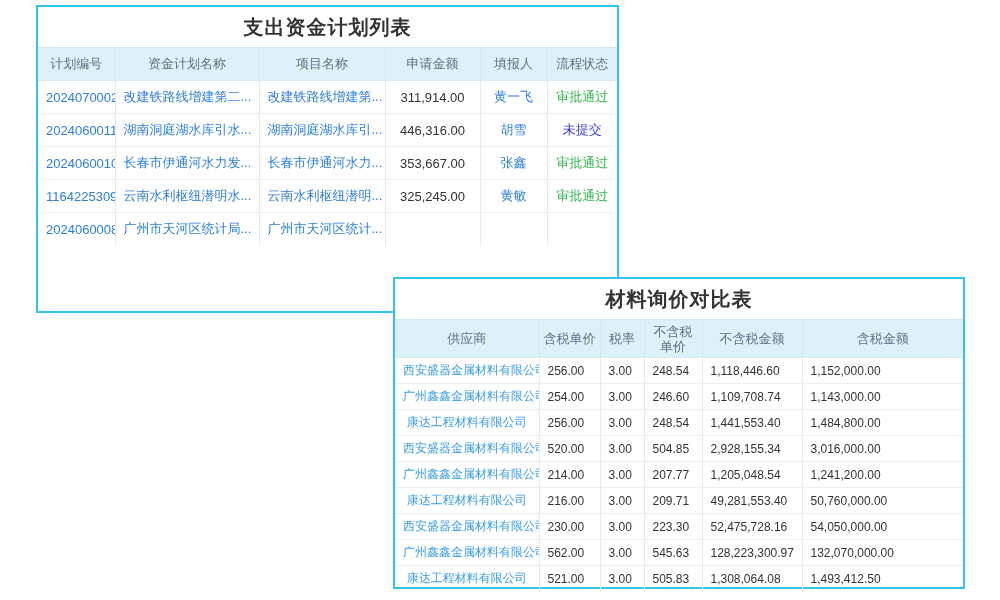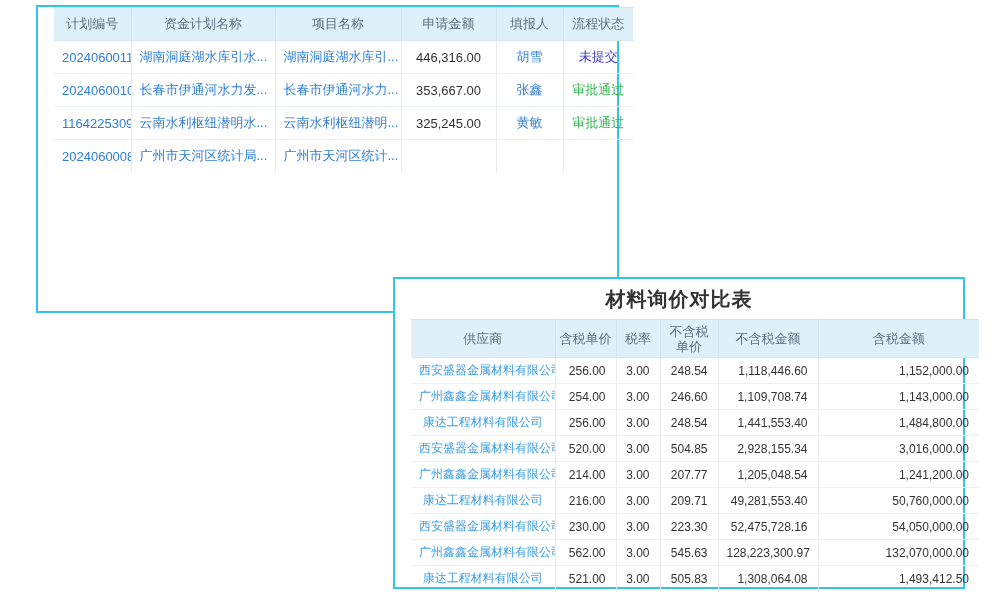--- a/index.html
+++ b/index.html
@@ -13,21 +13,21 @@
     border:2px solid var(--card-border,#36c3ea);
     box-sizing:border-box;
   }
   #card-expense{left:36px;top:5px;width:583px;height:308px;z-index:1;}
   #card-material{left:393px;top:277px;width:572px;height:312px;z-index:2;}
   .card-title{
     height:40px;line-height:40px;text-align:center;
     font-size:20px;font-weight:bold;color:var(--text-dark,#333);
     letter-spacing:1px;
   }
-  table{border-collapse:collapse;table-layout:fixed;width:100%;margin-left:16px;}
+  table{border-collapse:collapse;table-layout:fixed;width:100%;}
   th{
     background:var(--header-bg,#def0fa);
     color:var(--header-text,#5f7081);
     font-weight:normal;font-size:13px;
     border-top:1px solid #cfe2f0;
     border-bottom:1px solid #d8e7f2;
     border-right:1px solid #d3e6f3;
     padding:2px 4px;box-sizing:border-box;
   }
   th:last-child{border-right:none;}
@@ -39,51 +39,60 @@
     white-space:nowrap;overflow:hidden;
   }
   td:last-child{border-right:none;}
   tbody tr:last-child td{border-bottom:none;}
   #card-expense th{height:33px;}
   #card-expense td{height:33px;}
   #card-material th{height:38px;line-height:15px;}
   #card-material td{height:26px;font-size:12px;}
   .td-left{text-align:left;}
   .td-center{text-align:center;}
-  .td-right{text-align:right;padding-right:10px;}
+  .td-right{padding-right:10px;}
   .link{color:var(--link-blue,#2e7ed8);cursor:pointer;}
   .supplier-link{color:var(--supplier-blue,#3b9de2);cursor:pointer;}
   .st-approved{color:var(--approved-green,#33b34f);}
   .st-notsub{color:var(--not-submitted-blue,#3838d6);}
   .dark{color:var(--text-dark,#333);}
 </style>
 </head>
 <body>
 
 <div class="card" id="card-expense">
+  <div class="card-title">支出资金计划列表</div>
   <table>
     <colgroup>
       <col style="width:77px">
         <col style="width:144px">
         <col style="width:126px">
       <col style="width:95px">
         <col style="width:67px">
         <col style="width:70px">
     </colgroup>
     <thead>
       <tr>
         <th>计划编号</th>
         <th>资金计划名称</th>
         <th>项目名称</th>
         <th>申请金额</th>
         <th>填报人</th>
         <th>流程状态</th>
       </tr>
     </thead>
     <tbody>
+        <tr>
+          <td class="td-center link">2024070002</td>
+          <td class="td-left link">改建铁路线增建第二...</td>
+          <td class="td-left link">改建铁路线增建第...</td>
+          <td class="td-center dark">311,914.00</td>
+          <td class="td-center link">黄一飞</td>
+          <td class="td-center st-approved">审批通过</td>
+        </tr>
         <tr>
           <td class="td-center link">2024060011</td>
           <td class="td-left link">湖南洞庭湖水库引水...</td>
           <td class="td-left link">湖南洞庭湖水库引...</td>
           <td class="td-center dark">446,316.00</td>
           <td class="td-center link">胡雪</td>
           <td class="td-center st-notsub">未提交</td>
         </tr>
         <tr>
           <td class="td-center link">2024060010</td>

